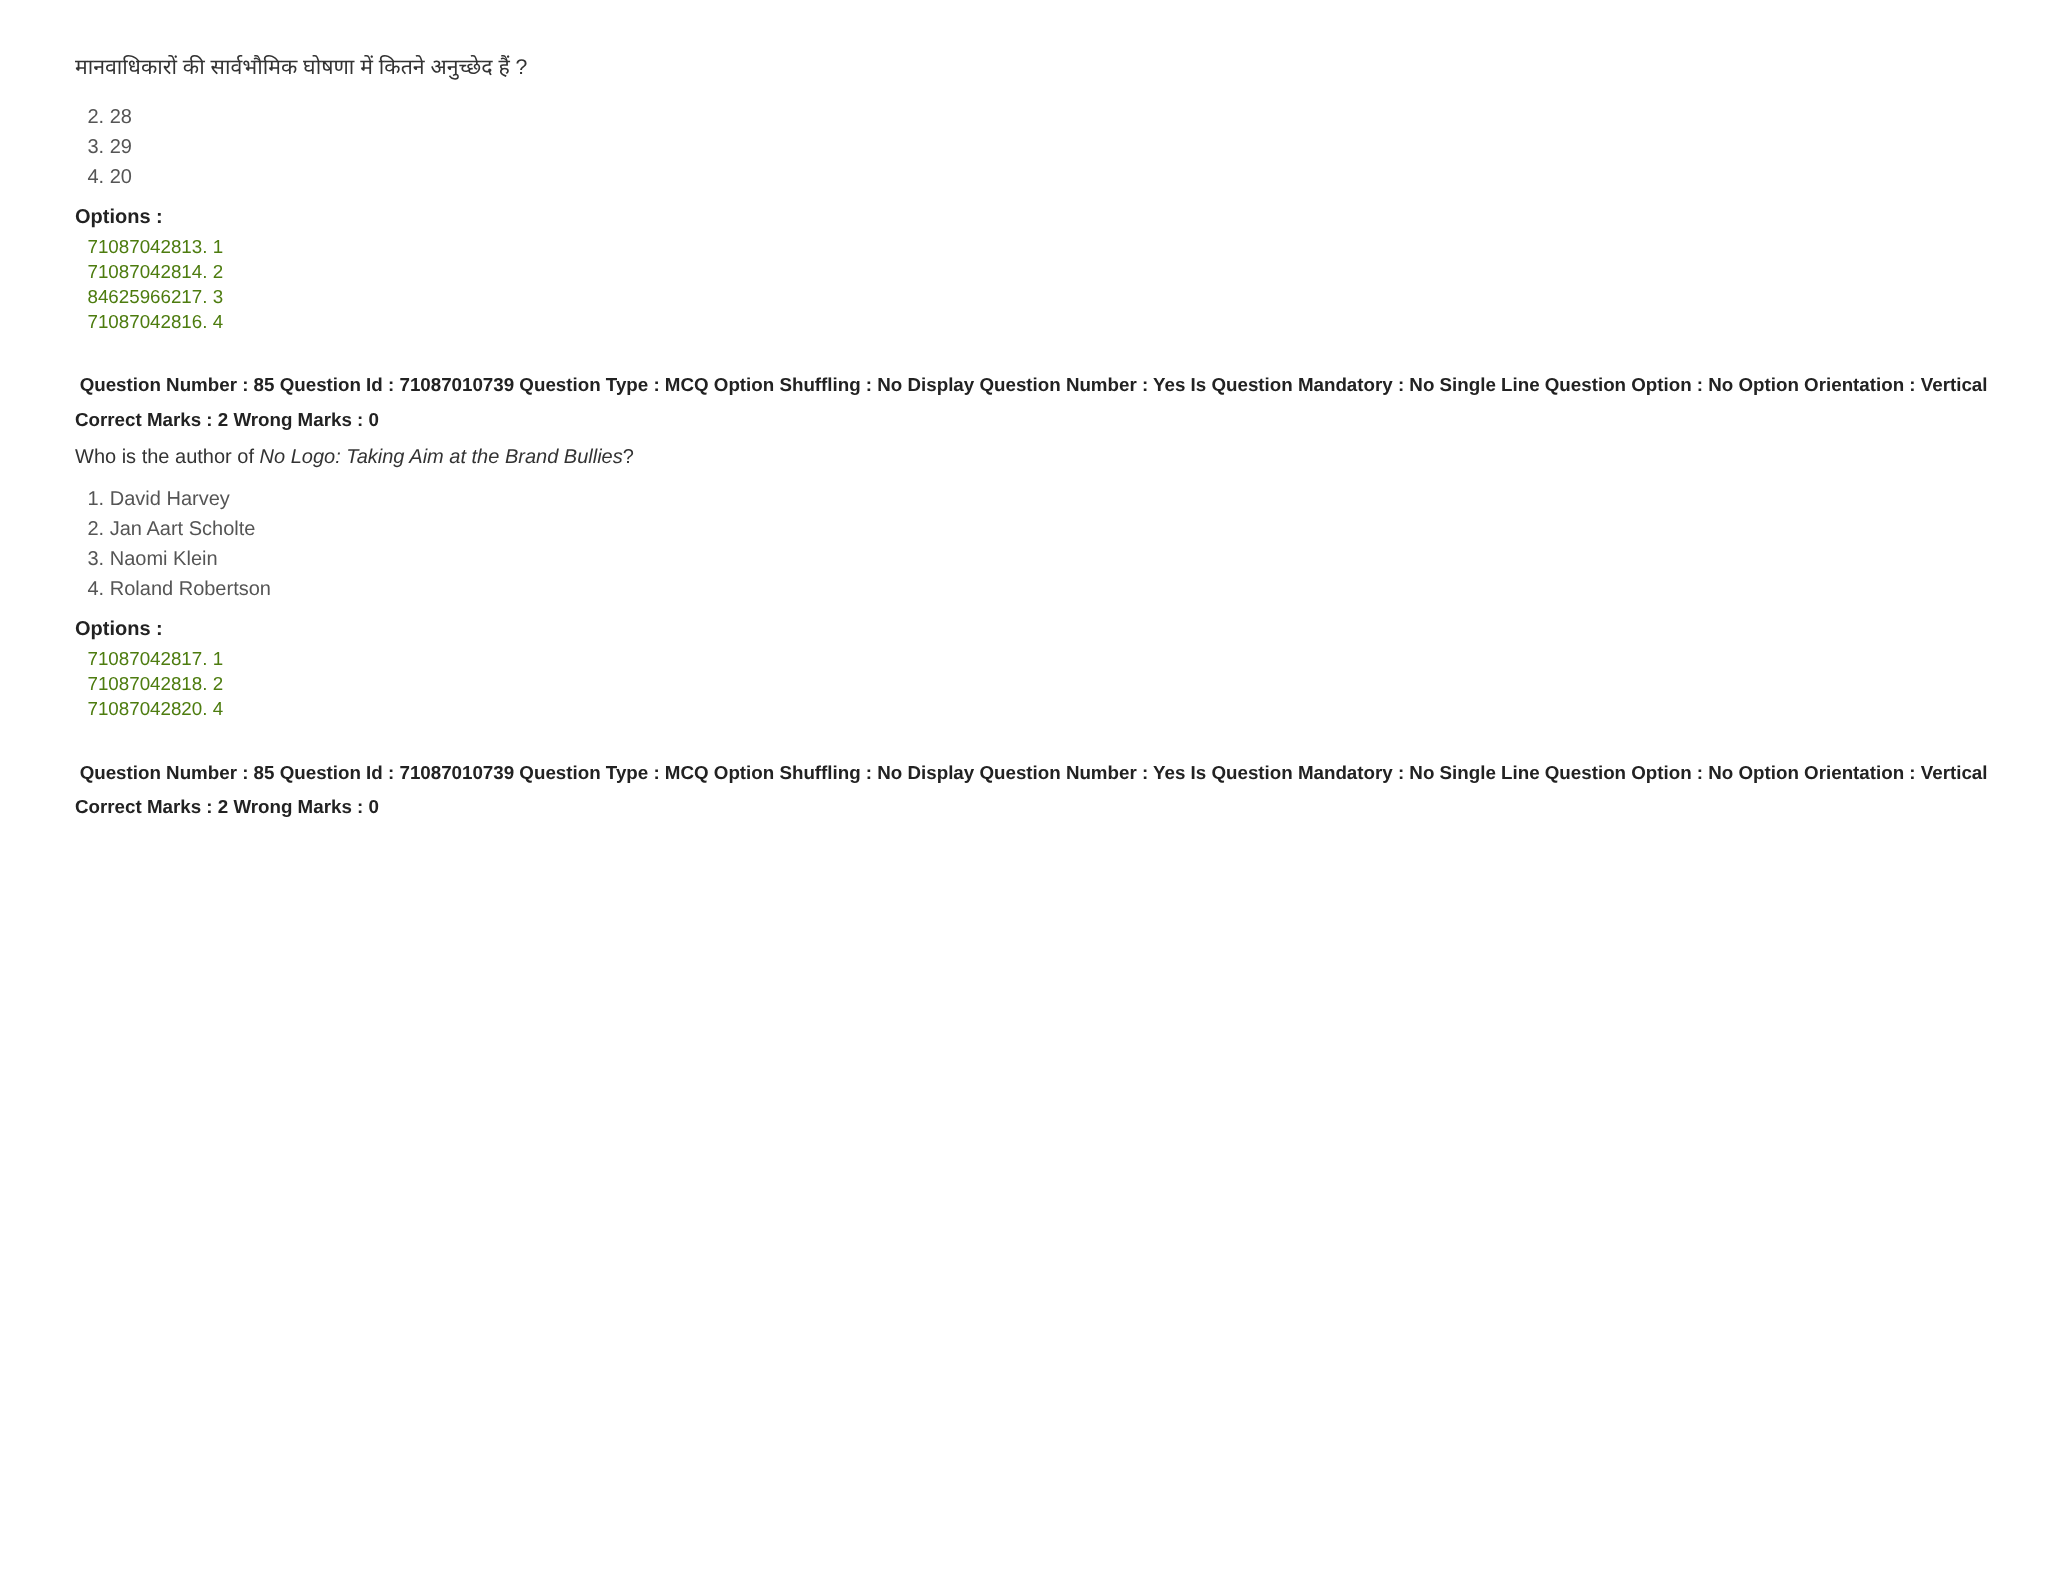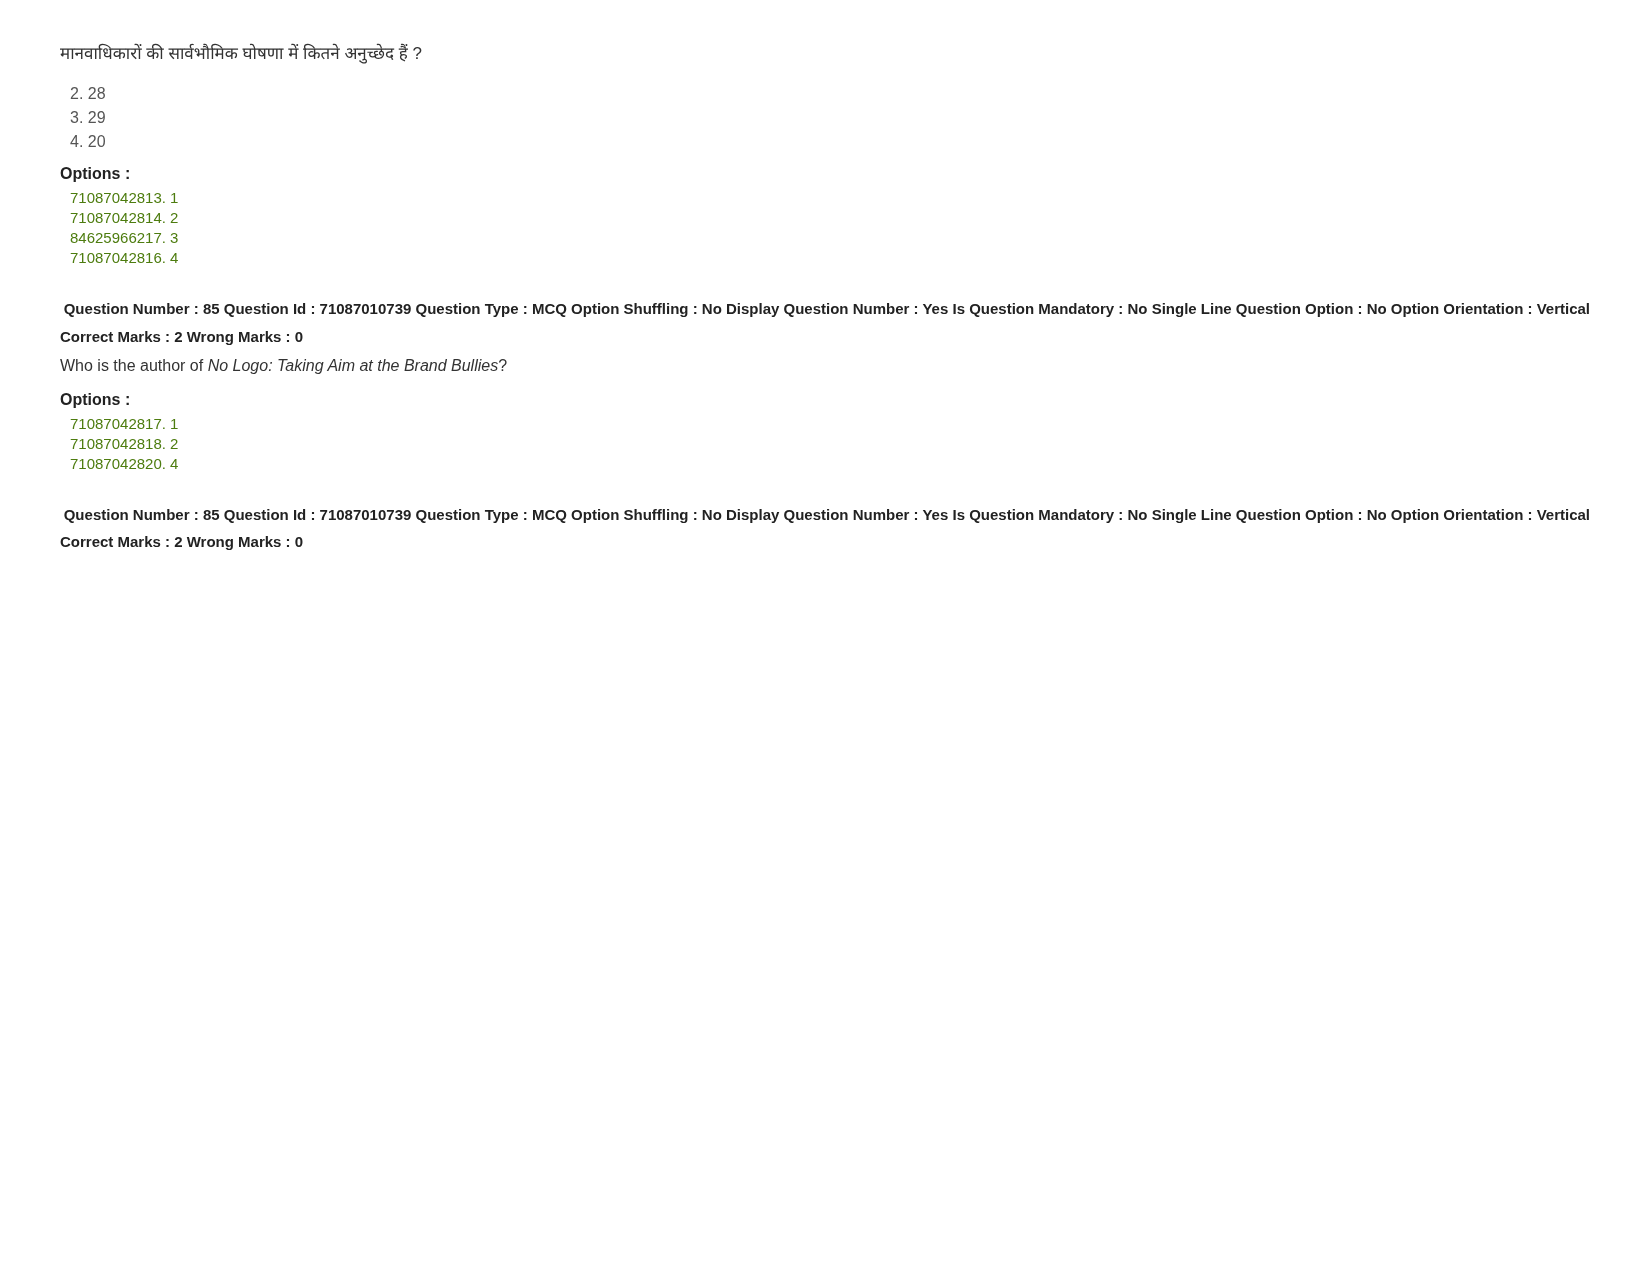--- a/index.html
+++ b/index.html
@@ -108,20 +108,34 @@
 </div>
 
 <div class="section">
   <div class="question-meta">Question Number : 85 Question Id : 71087010739 Question Type : MCQ Option Shuffling : No Display Question Number : Yes Is Question Mandatory : No Single Line Question Option : No Option Orientation : Vertical</div>
   <div class="correct-marks">Correct Marks : 2 Wrong Marks : 0</div>
 
   <div class="question-text">
     <span>Who is the author of </span><em>No Logo: Taking Aim at the Brand Bullies</em><span>?</span>
   </div>
 
+  <ul class="options-list">
+    <li>
+      <span>1. </span><span>David Harvey</span>
+    </li>
+    <li>
+      <span>2. </span><span>Jan Aart Scholte</span>
+    </li>
+    <li>
+      <span>3. </span><span>Naomi Klein</span>
+    </li>
+    <li>
+      <span>4. </span><span>Roland Robertson</span>
+    </li>
+  </ul>
 
   <div class="options-label">Options :</div>
 
   <ul class="option-id-list">
     <li>
       <span>71087042817.</span> <span>1</span>
     </li>
     <li>
       <span>71087042818.</span> <span>2</span>
     </li>

